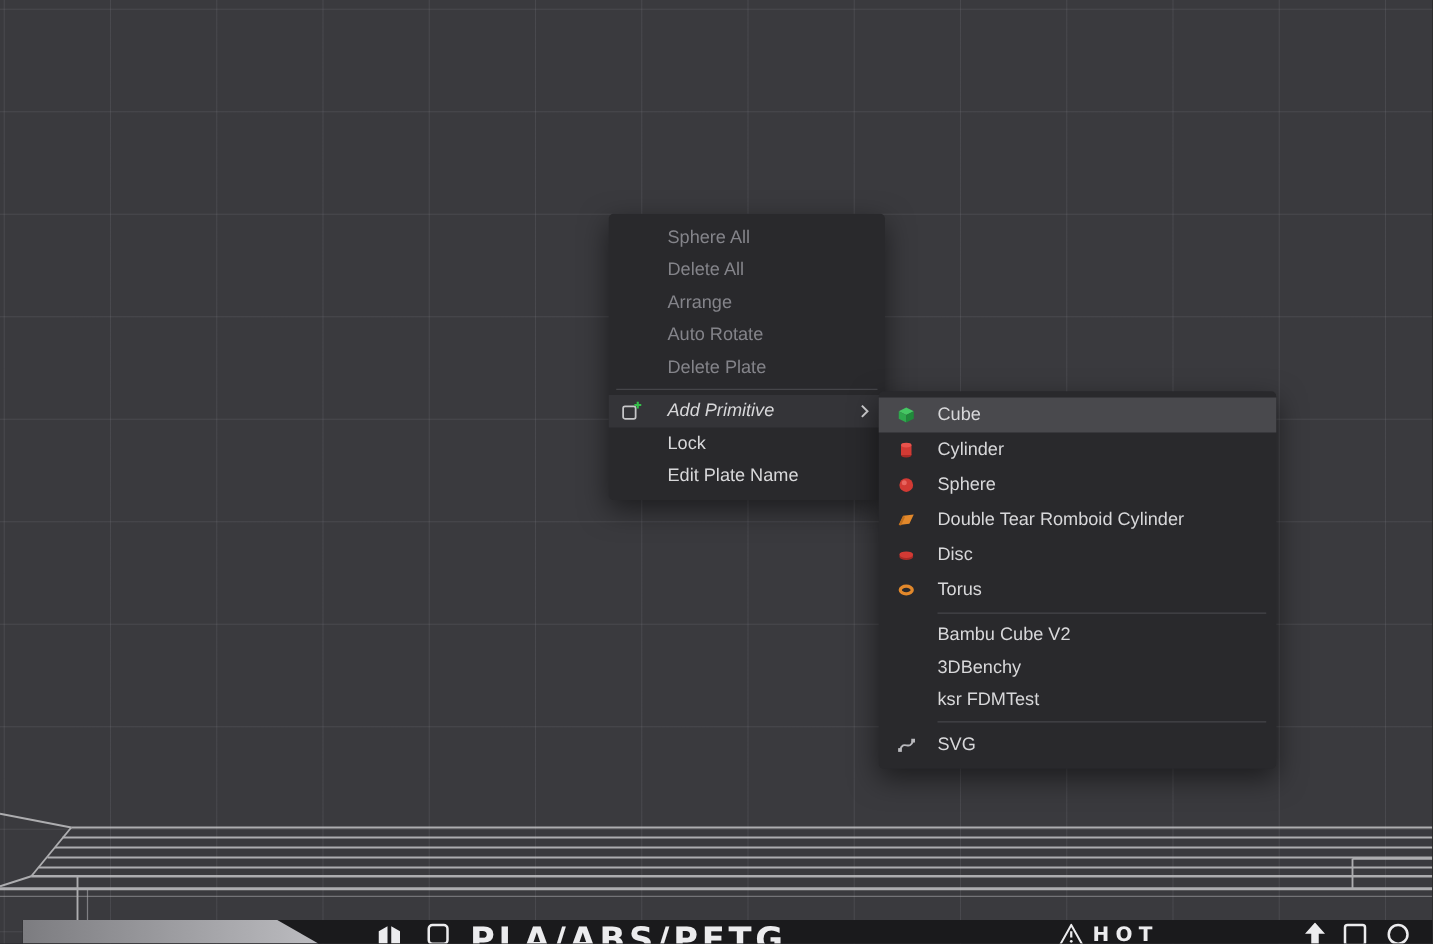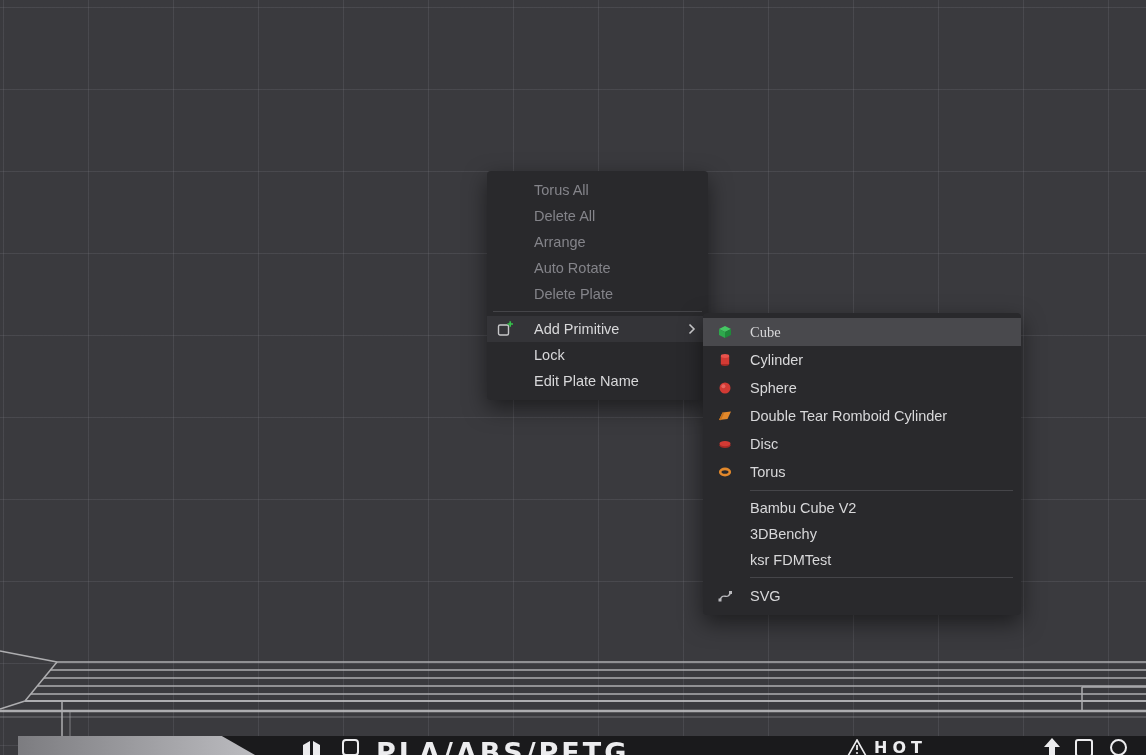--- a/index.html
+++ b/index.html
@@ -22,24 +22,24 @@
   
   .menu{
     position:absolute;background:#29292c;border-radius:4px;
     box-shadow:0 8px 22px rgba(0,0,0,.5);
     color:#d8d8da;font-size:14.5px;z-index:10;
   }
   .main-menu{left:487px;top:171px;width:221px;padding:6px 0;}
   .submenu{left:703px;top:313px;width:318px;padding:5px 0;}
   .mi{position:relative;height:26px;line-height:26px;padding-left:47px;cursor:default;white-space:nowrap;}
   .mi.disabled{color:#84848a;}
-  .mi.active-parent{background:#343438;}
+  .mi.active-parent{background:#343438;font-style:italic;}
   .smi{position:relative;height:28px;line-height:28px;padding-left:47px;cursor:default;white-space:nowrap;}
   .smi.model{height:26px;line-height:26px;}
-  .smi.hl{background:#49494d;font-family:Liberation Serif, serif;}
+  .smi.hl{background:#49494d;}
   .sep{height:1px;background:#454549;margin:4px 6px;}
   .sep.indent{margin:4px 8px 4px 47px;}
   .icon12{position:absolute;left:15px;top:50%;transform:translateY(-50%);width:14px;height:14px;}
   .ap-icon{position:absolute;left:10px;top:50%;transform:translateY(-50%);width:17px;height:17px;}
   .chevron{position:absolute;right:12px;top:50%;transform:translateY(-50%);}
 
   
   .bottom-bar{
     position:absolute;left:0;bottom:0;width:1146px;height:19px;
     background:#1a1a1c;overflow:hidden;z-index:5;margin-left:18px;
@@ -110,21 +110,21 @@
     <svg class="arrow-up" width="18" height="22" viewBox="0 0 18 22">
       <path d="M9,0 L17,9 H12 V21 H6 V9 H1 Z" fill="#ececee"></path>
     </svg>
     <span class="bar-sq2"></span>
     <span class="bar-circle"></span>
     <span class="bar-partial"></span>
   </div>
 
   <div class="menu main-menu">
     <div class="mi disabled">
-      <span>Torus All</span>
+      <span>Sphere All</span>
     </div>
     <div class="mi disabled">
       <span>Delete All</span>
     </div>
     <div class="mi disabled">
       <span>Arrange</span>
     </div>
     <div class="mi disabled">
       <span>Auto Rotate</span>
     </div>

